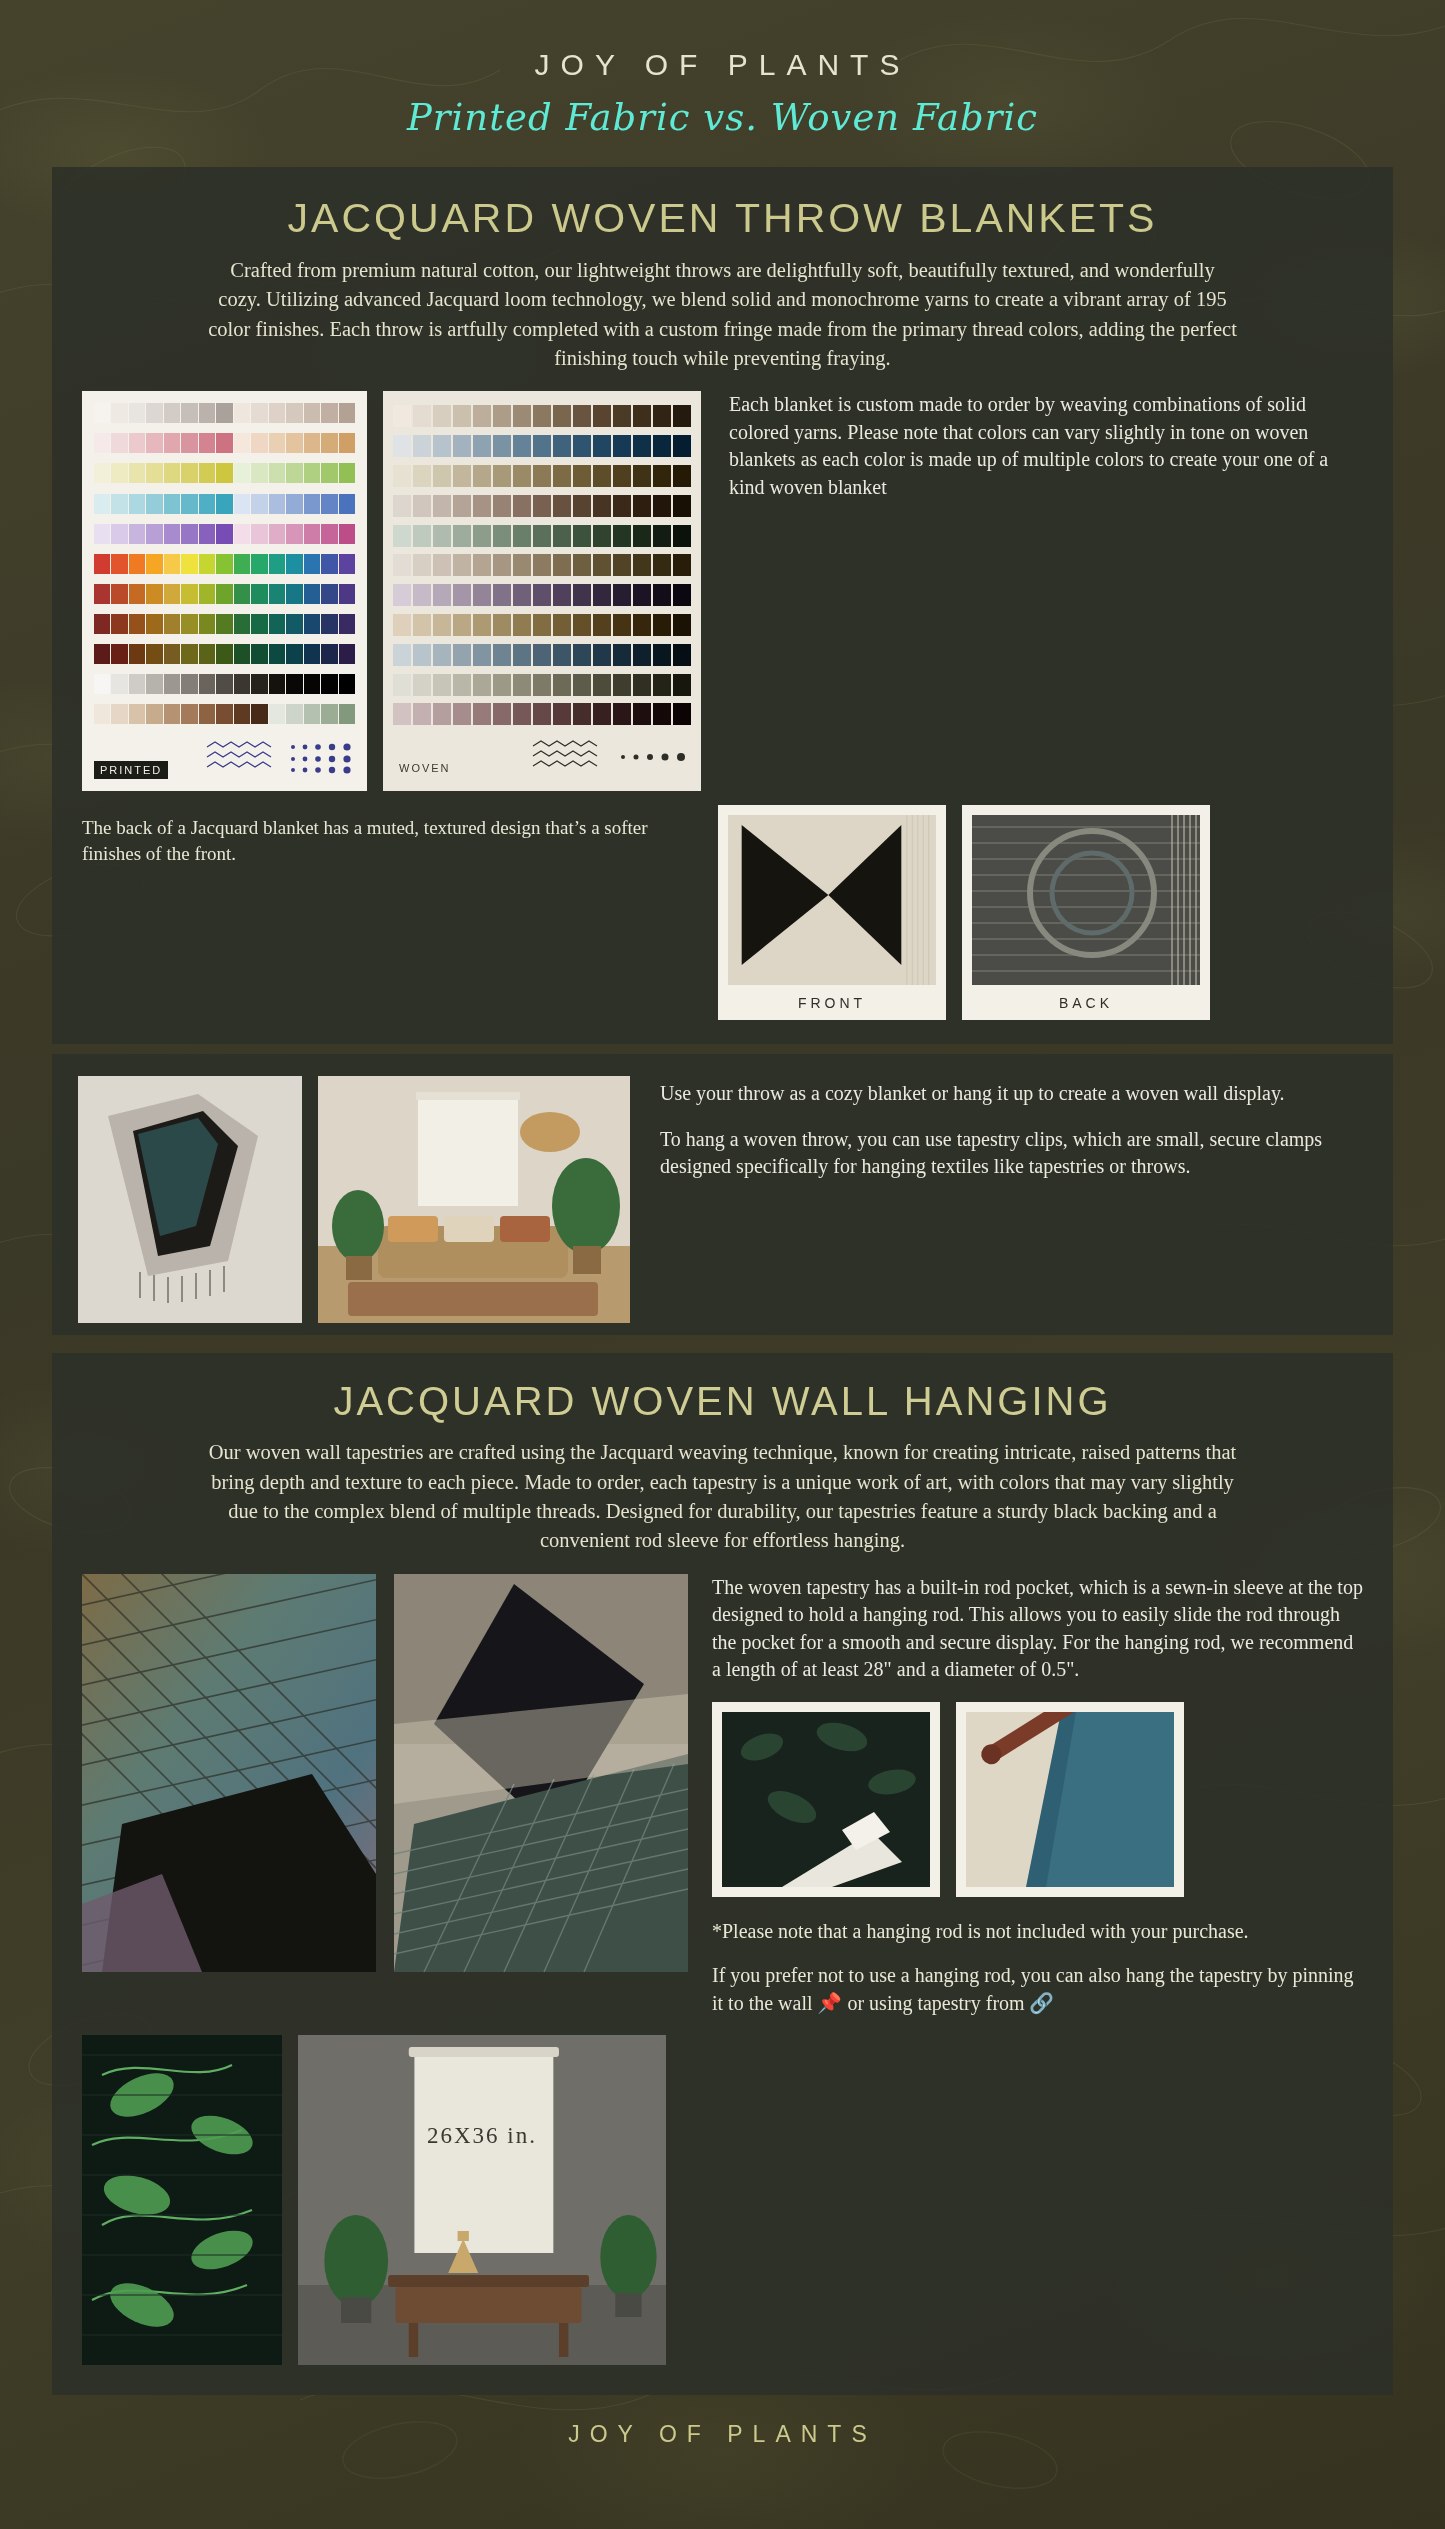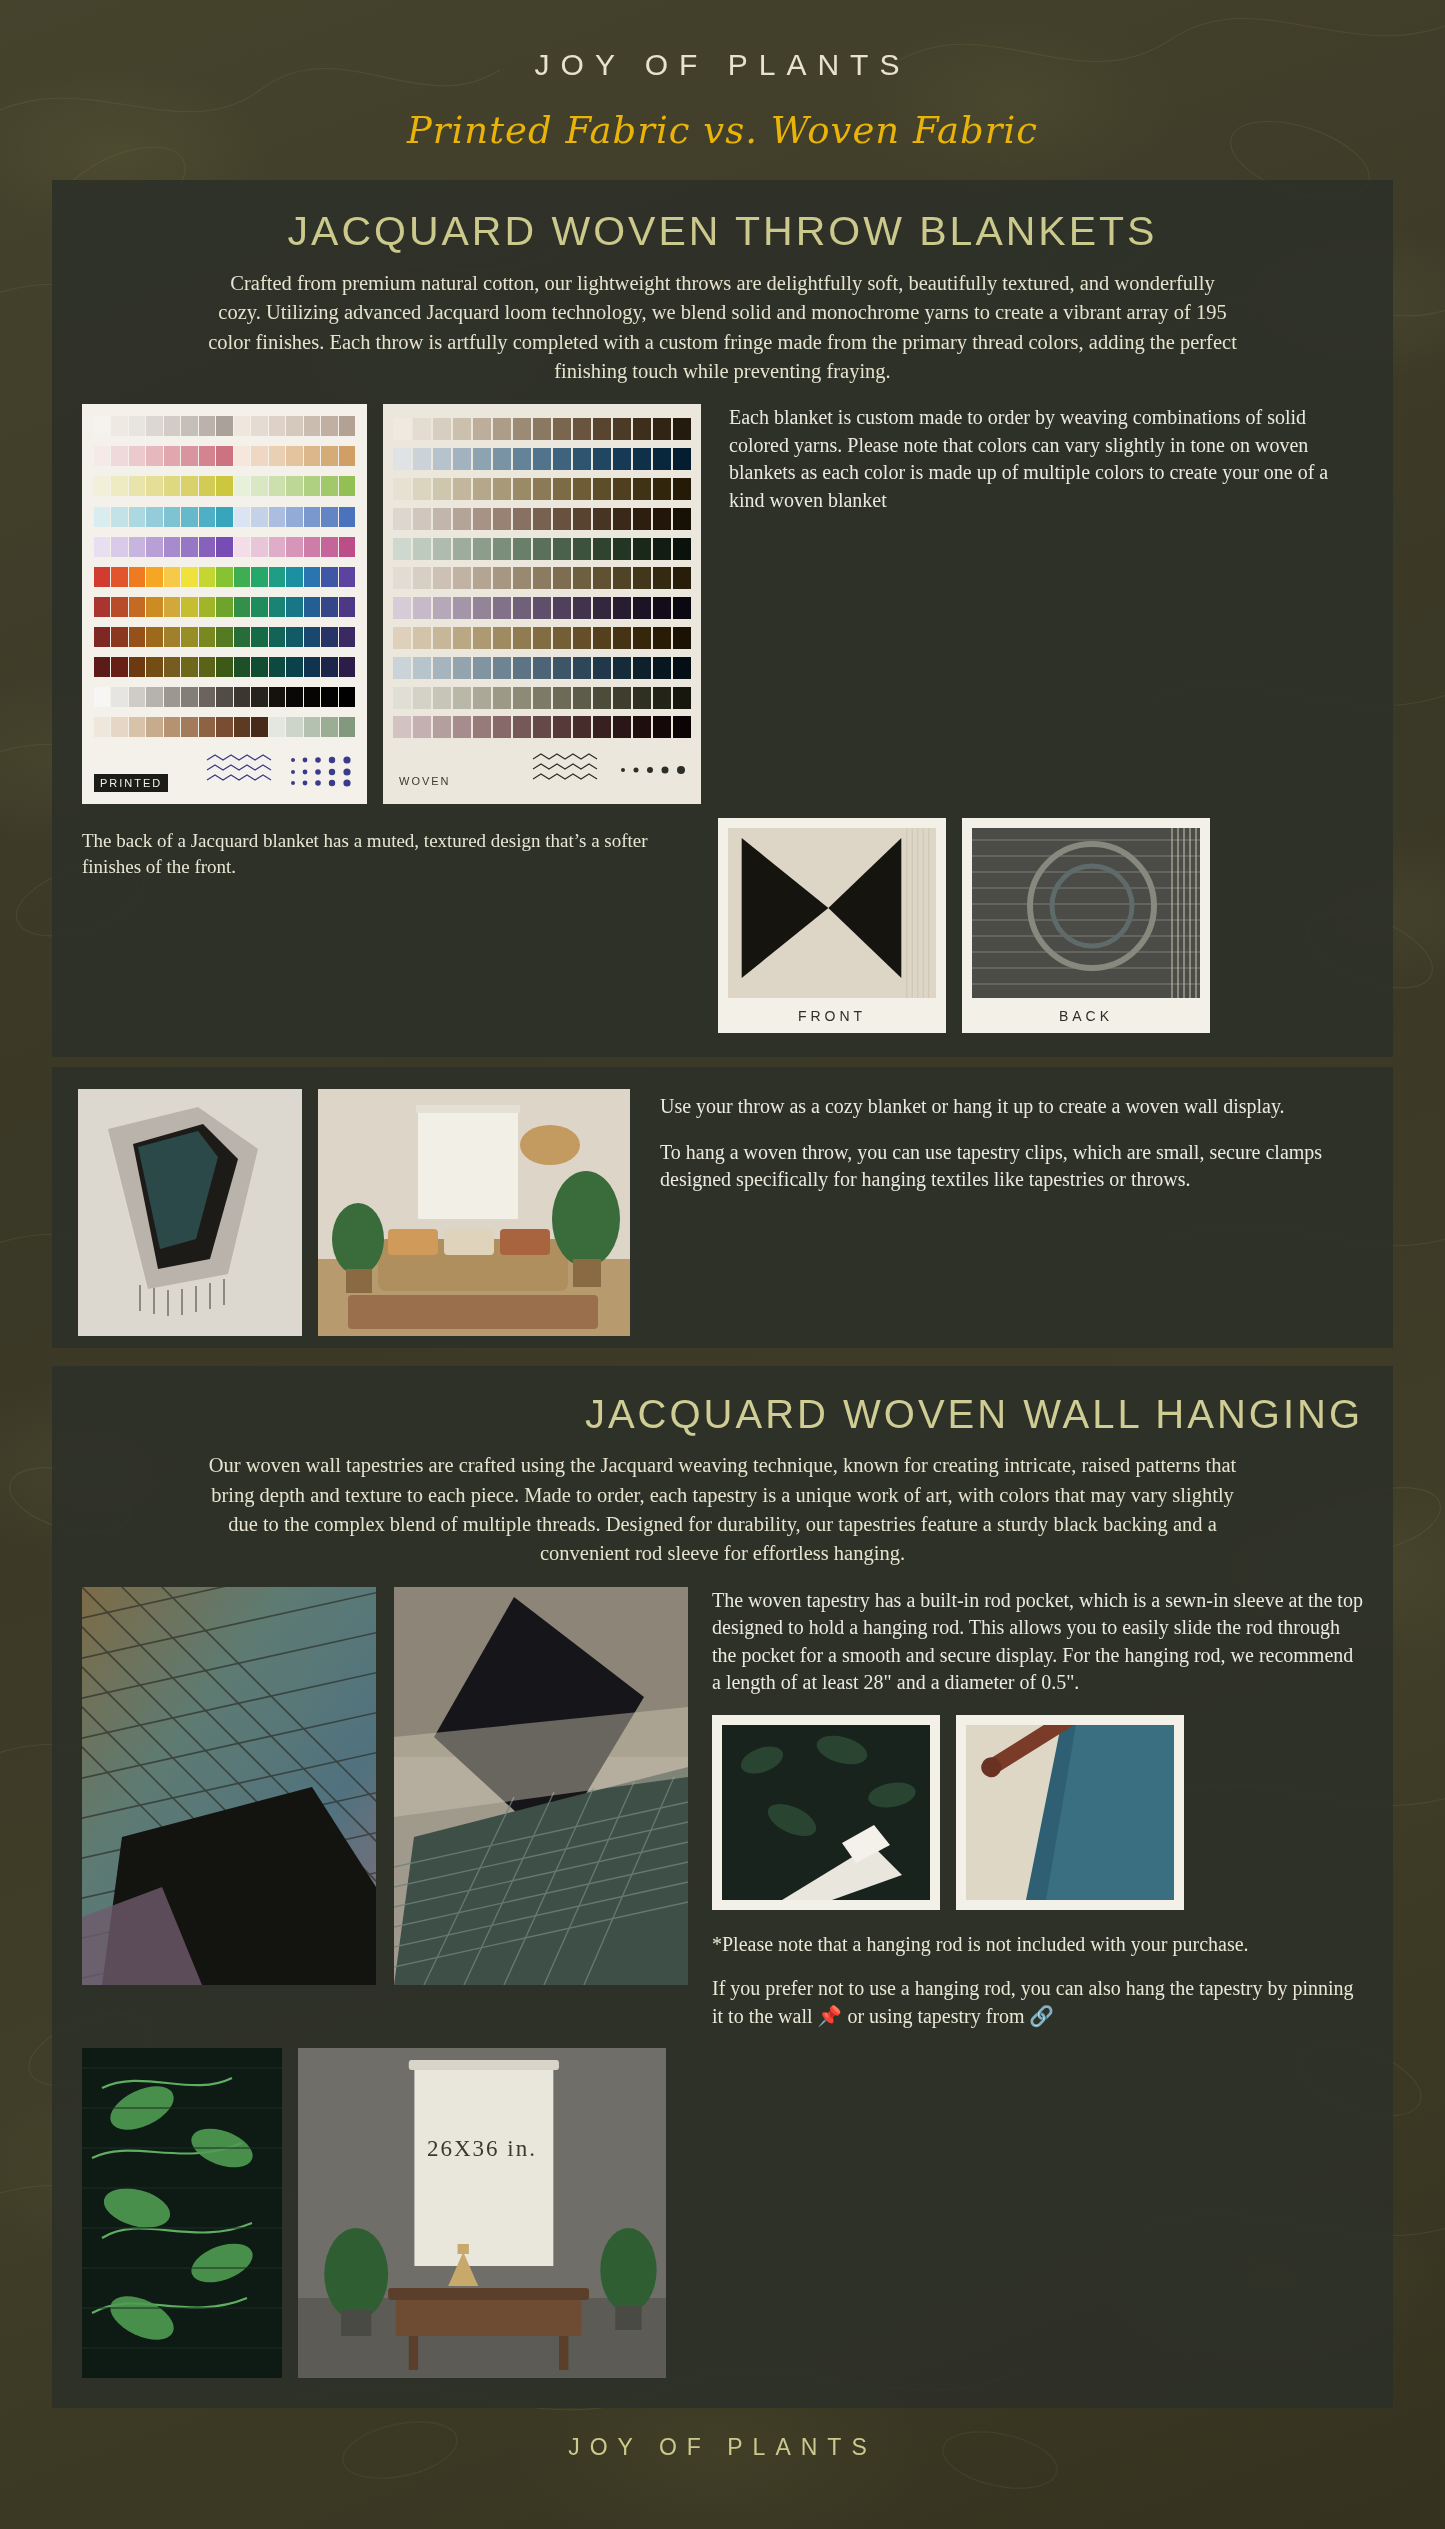--- a/index.html
+++ b/index.html
@@ -49,23 +49,23 @@
     padding-top: 48px;
   }
   .brand-top {
     color: #e8e3cf;
     font-size: 30px;
     letter-spacing: 11px;
     font-family: "Liberation Sans", sans-serif;
     font-weight: 300;
   }
   .brand-sub {
-    color: #eab308;
+    color: #5eead4;
     font-size: 37px;
-    margin-top: 27px;
+    margin-top: 14px;
     font-family: "DejaVu Serif", serif;
     font-style: italic;
     letter-spacing: 1px;
   }
   
   .panel {
     background: rgba(44,48,40,0.88);
     margin: 0 52px;
     box-sizing: border-box;
   }
@@ -75,21 +75,21 @@
 
   .section-title {
     text-align: center;
     color: #ccc98c;
     font-size: 41px;
     letter-spacing: 3px;
     font-family: "Liberation Sans", sans-serif;
     font-weight: 400;
     margin: 8px 0 14px;
   }
-  .section-title.alt { color: #cfcd94; font-size: 40px; text-align: right; }
+  .section-title.alt { color: #cfcd94; font-size: 40px; }
   .intro {
     text-align: center;
     color: #e6e3cf;
     font-size: 20.5px;
     line-height: 1.43;
     max-width: 1030px;
     margin: 0 auto 18px;
   }
   .body-text {
     color: #eceade;

